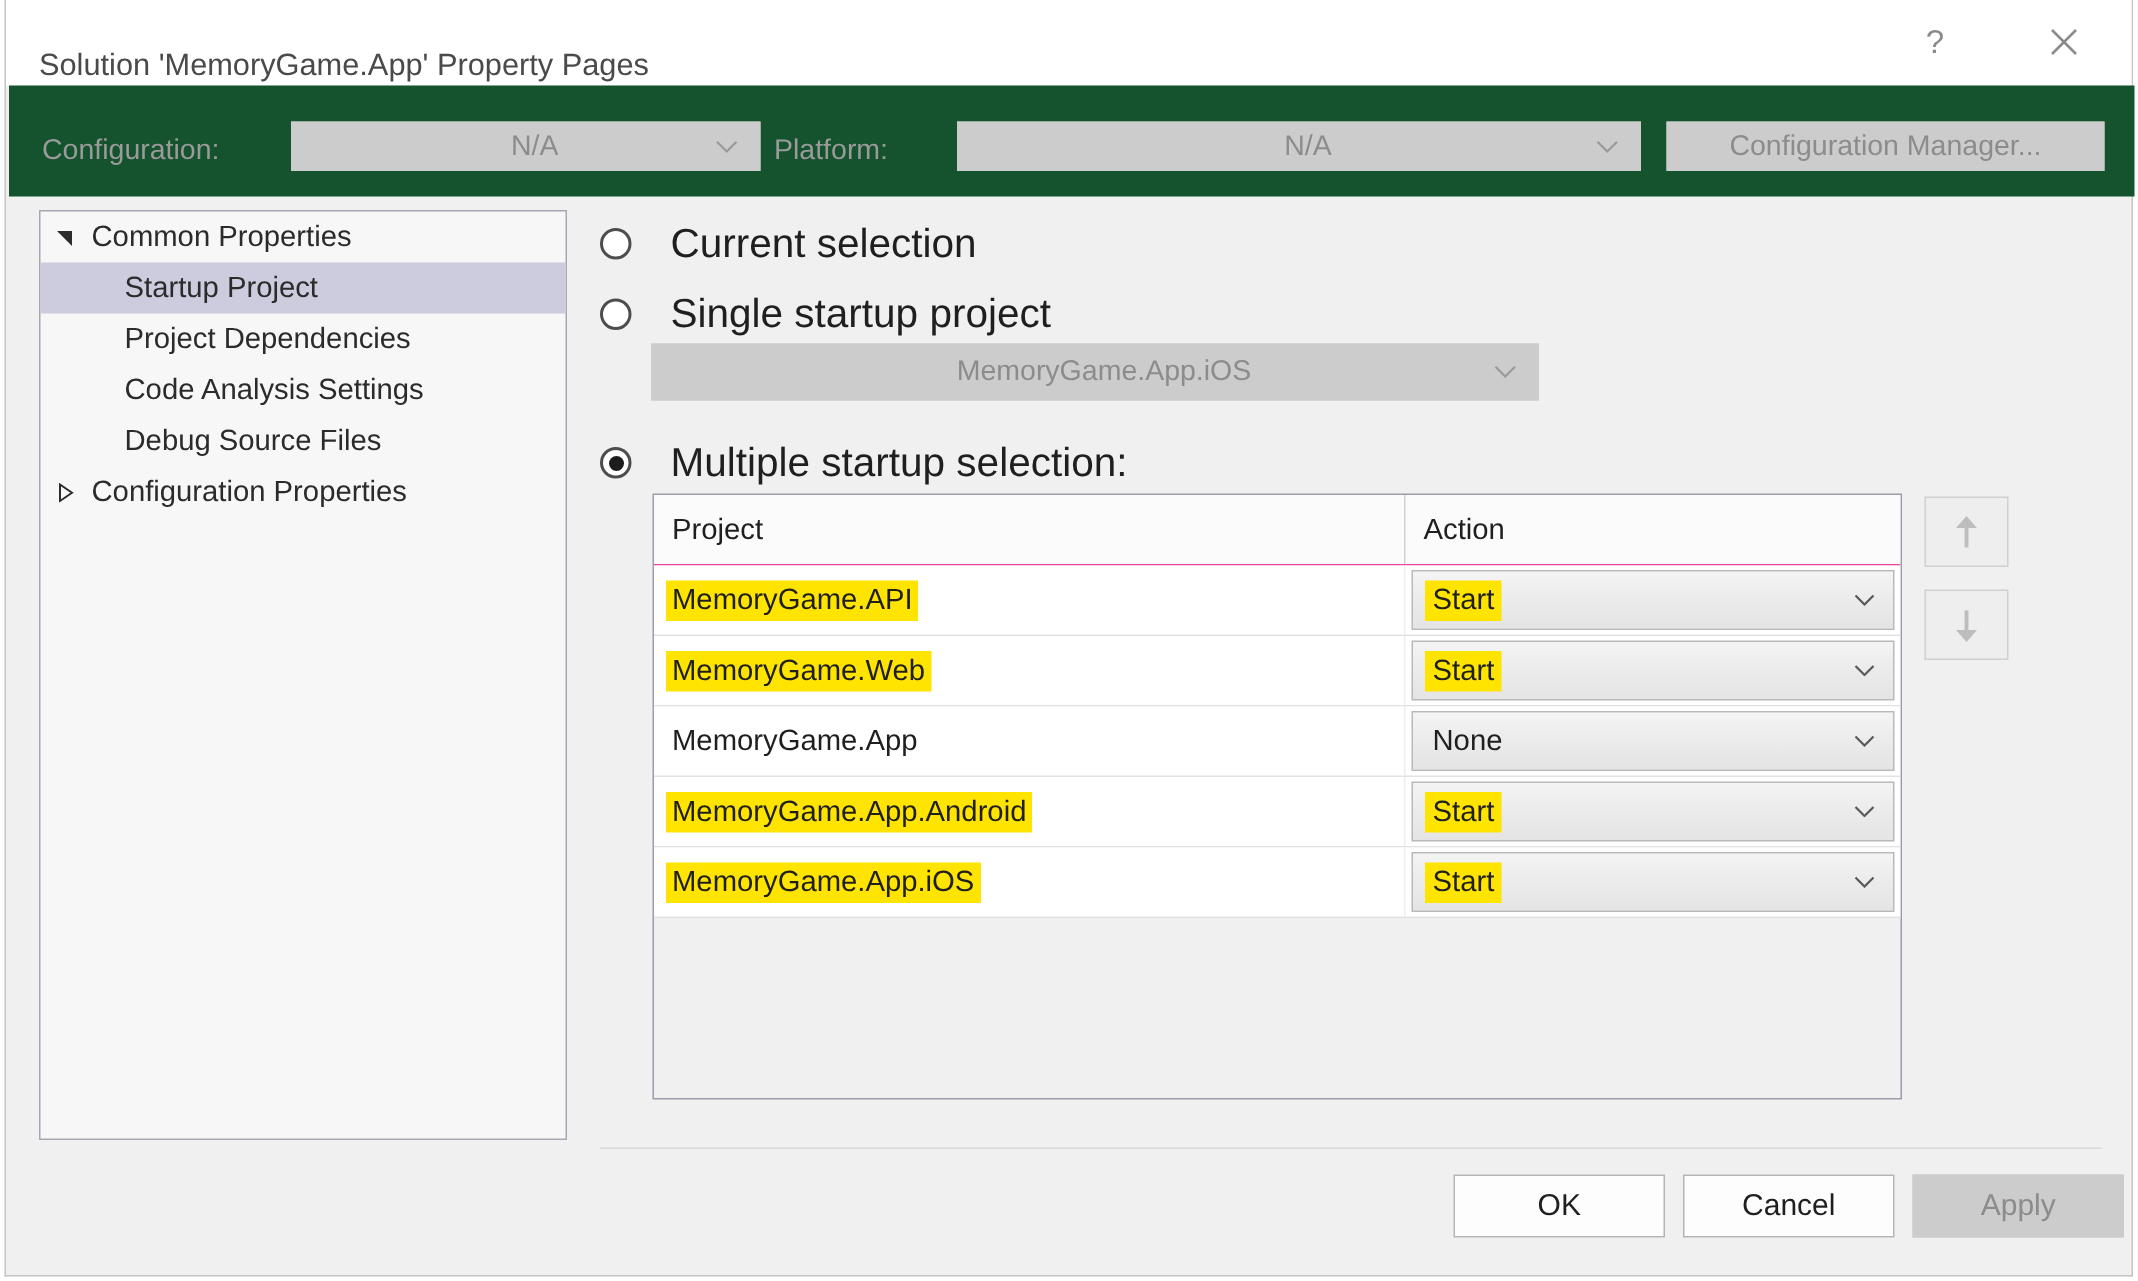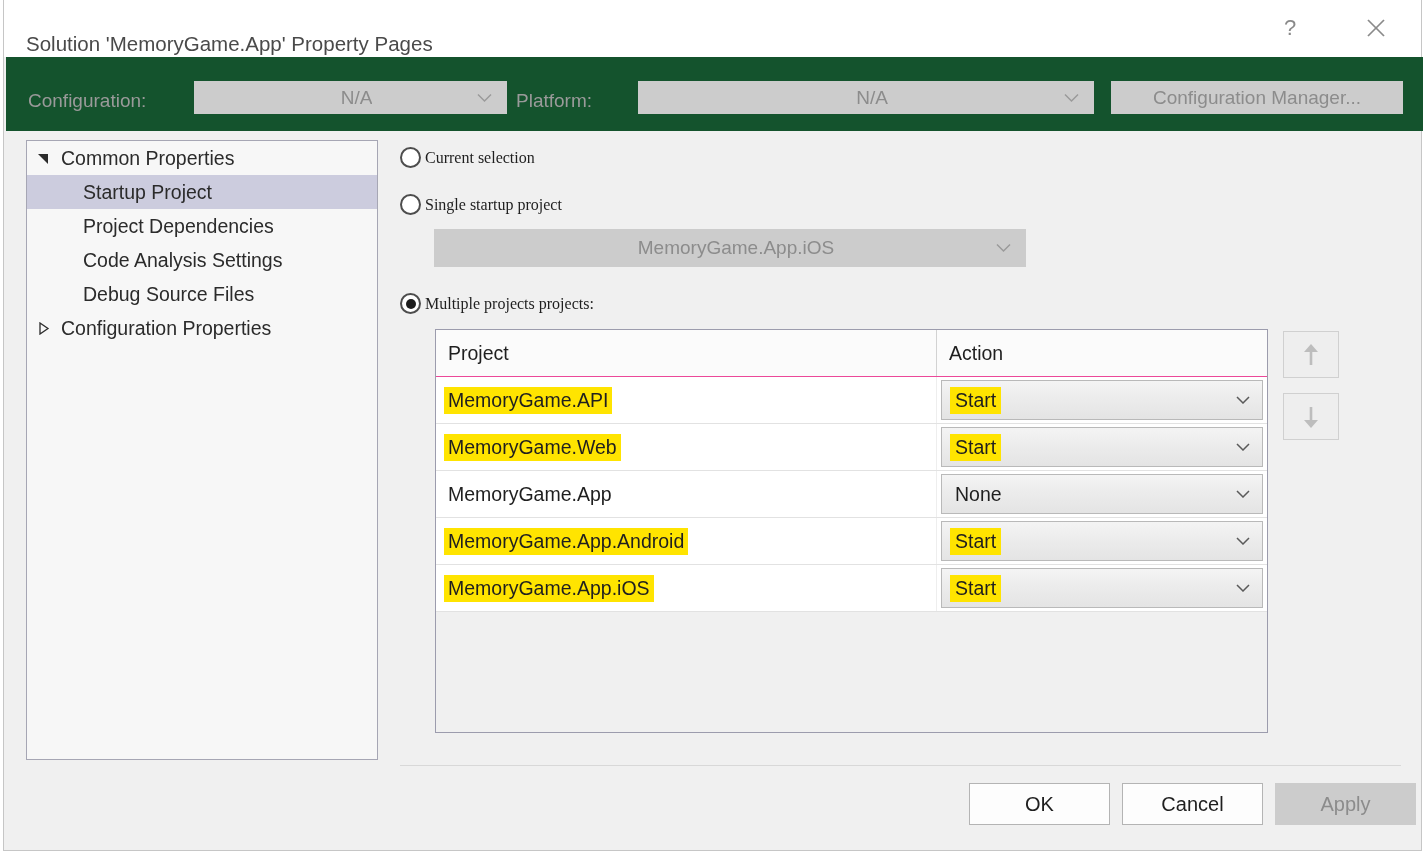--- a/index.html
+++ b/index.html
@@ -174,25 +174,24 @@
   .radio-mark.checked::after {
     content: "";
     position: absolute;
     left: 50%; top: 50%;
     transform: translate(-50%, -50%);
     width: 10px; height: 10px;
     border-radius: 50%;
     background: #1c1c1c;
   }
   .radio-row .radio-label {
-    font-size: 16px;
+    font-size: 27px;
     color: #1f1f1f;
-    margin-left: 4px;
-    white-space: nowrap;
-    font-family: Liberation Serif, serif;
+    margin-left: 26px;
+    white-space: nowrap;
   }
   #radio-current-selection { left: 396px; top: 147px; }
   #radio-single-startup { left: 396px; top: 194px; }
   #radio-multiple-startup { left: 396px; top: 293px; }
 
   #combo-single-project { left: 430px; top: 229px; width: 592px; height: 38px; }
 
   
   .grid {
     position: absolute;
@@ -418,21 +417,21 @@
 
   <div class="combo-disabled" id="combo-single-project">
     <span class="combo-value">MemoryGame.App.iOS</span>
     <svg class="chevron" width="15" height="9" viewBox="0 0 15 9">
       <polyline points="1,1 7.5,7.5 14,1" fill="none" stroke="#9a9a9a" stroke-width="1.5"></polyline>
     </svg>
   </div>
 
   <div class="radio-row" id="radio-multiple-startup">
     <span class="radio-mark checked"></span>
-    <span class="radio-label">Multiple projects projects:</span>
+    <span class="radio-label">Multiple startup selection:</span>
   </div>
 
   <div class="grid">
     <div class="grid-header">
       <div class="gh-cell gh-project">Project</div>
       <div class="gh-cell gh-action">Action</div>
     </div>
 
     <div class="grid-row">
       <div class="cell-project">

